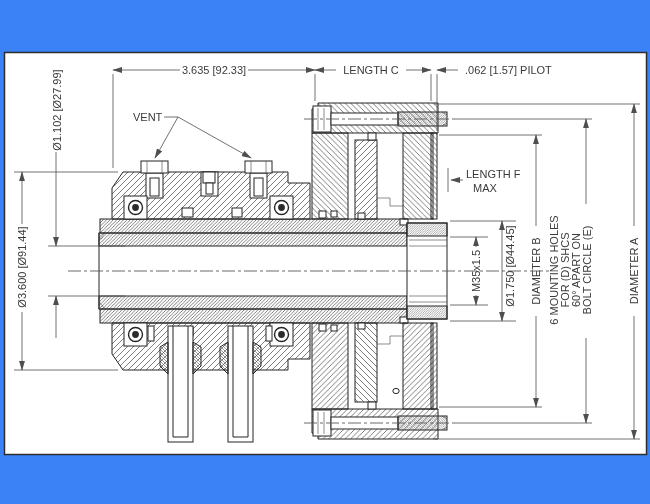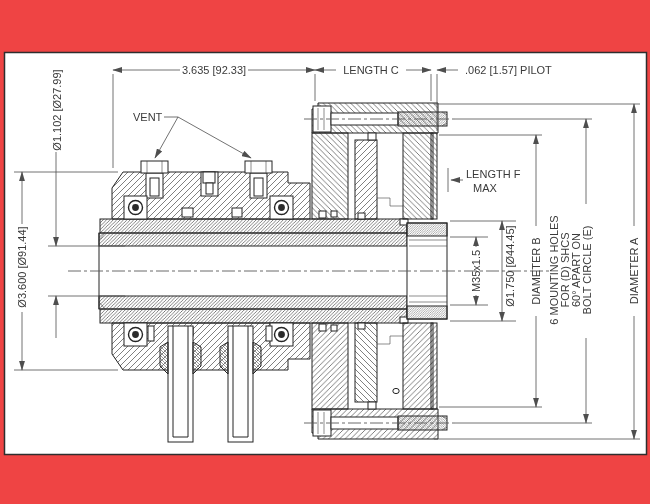--- a/index.html
+++ b/index.html
@@ -1,16 +1,16 @@
 <!DOCTYPE html>
 <html><head>
 <meta charset="utf-8">
 <style>
   html,body { margin:0; padding:0; background:#fff; }
-  .canvas { position:relative; width:650px; height:504px; background:#ef4444; overflow:hidden; }
+  .canvas { position:relative; width:650px; height:504px; background:#3b82f6; overflow:hidden; }
   svg { display:block; }
   .lbl { font-family:"Liberation Sans", sans-serif; font-size:11px; fill:#3a3a3a; }
   .edge { stroke:#242424; stroke-width:1; fill:none; }
   .part { stroke:#242424; stroke-width:1; }
   .white { fill:#ffffff; stroke:#242424; stroke-width:1; }
   .thin { stroke:#3f3f3f; stroke-width:0.6; fill:none; }
   .dim { stroke:#4e4e4e; stroke-width:0.8; fill:none; }
   .cl  { stroke:#5a5a5a; stroke-width:0.9; fill:none; stroke-dasharray:13 3 3 3; }
 </style>
 </head>

